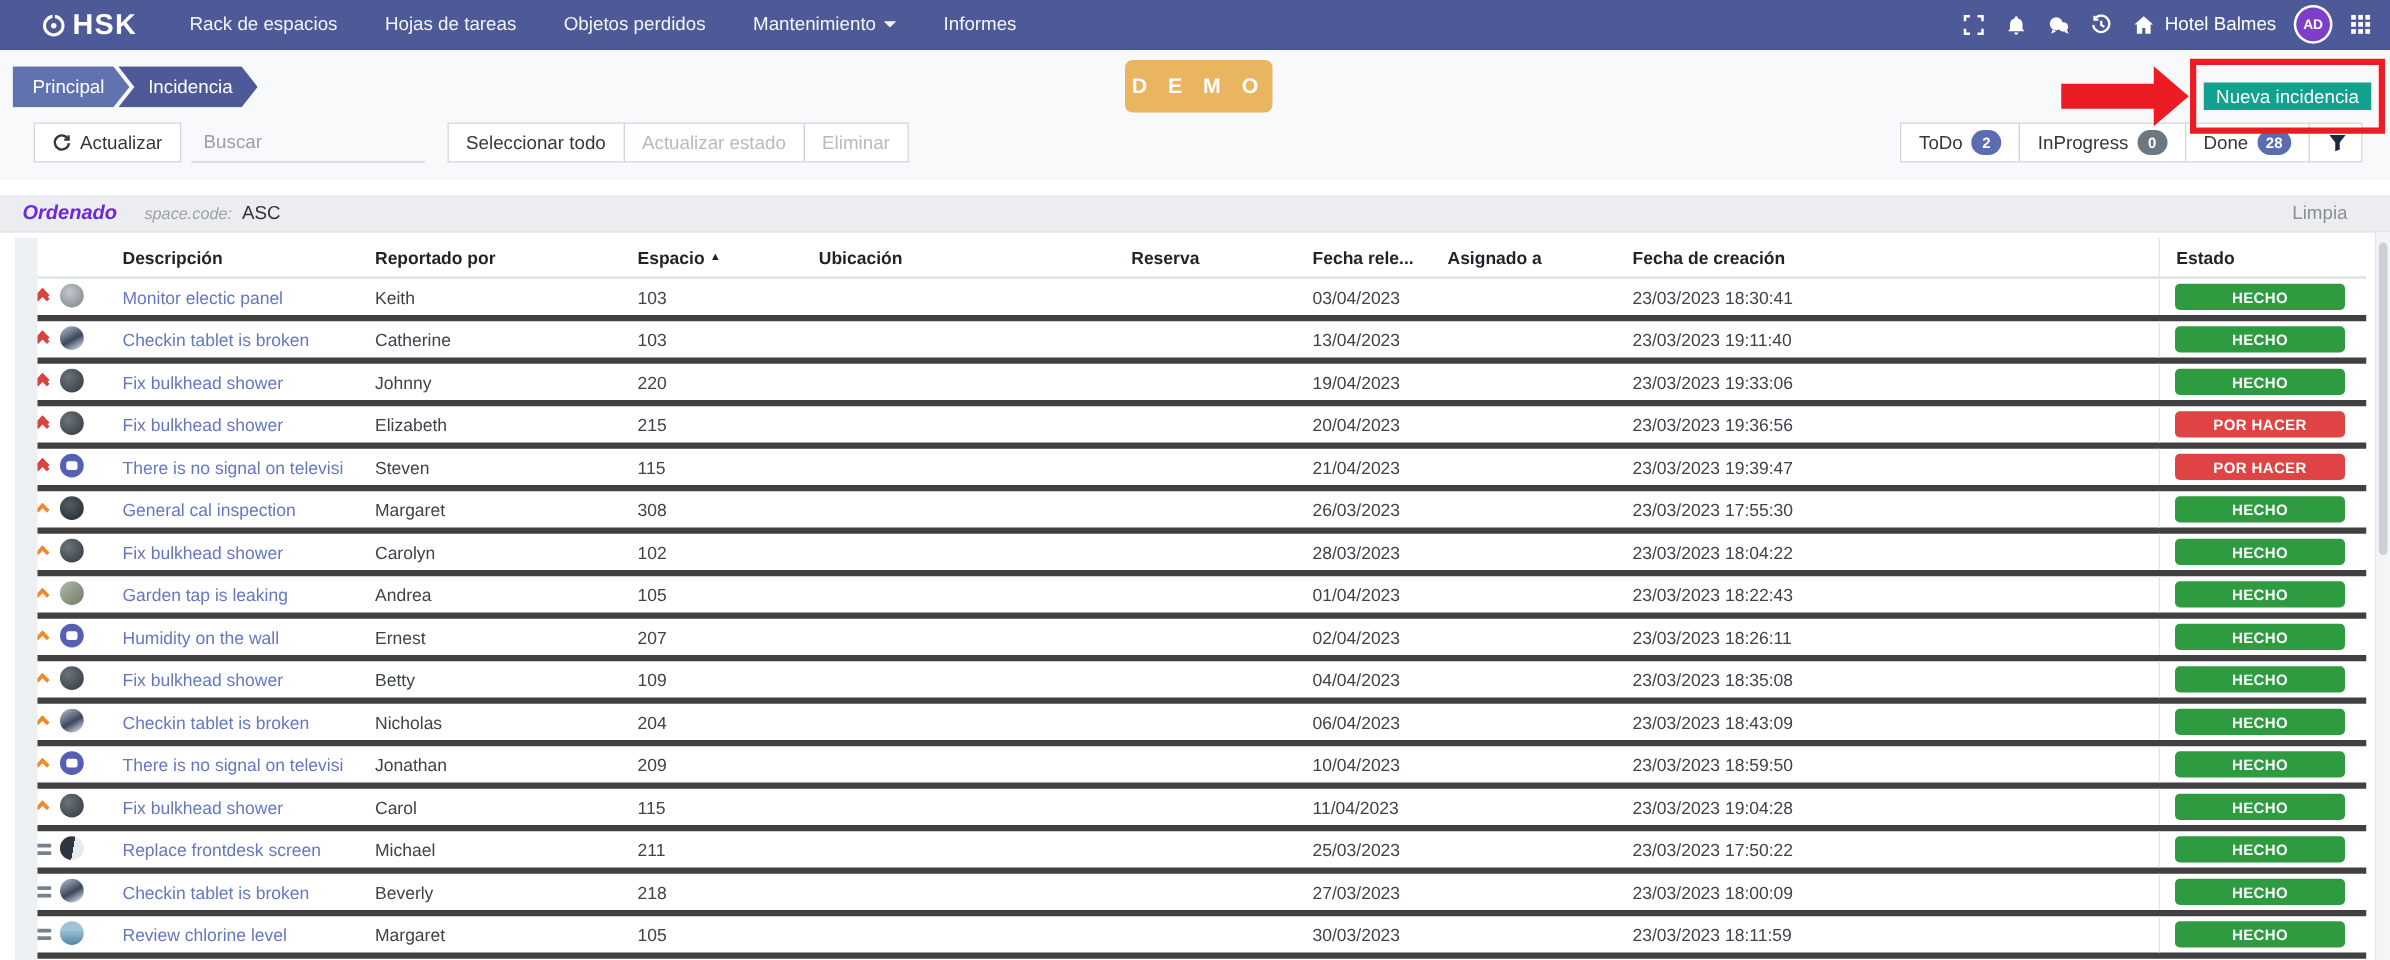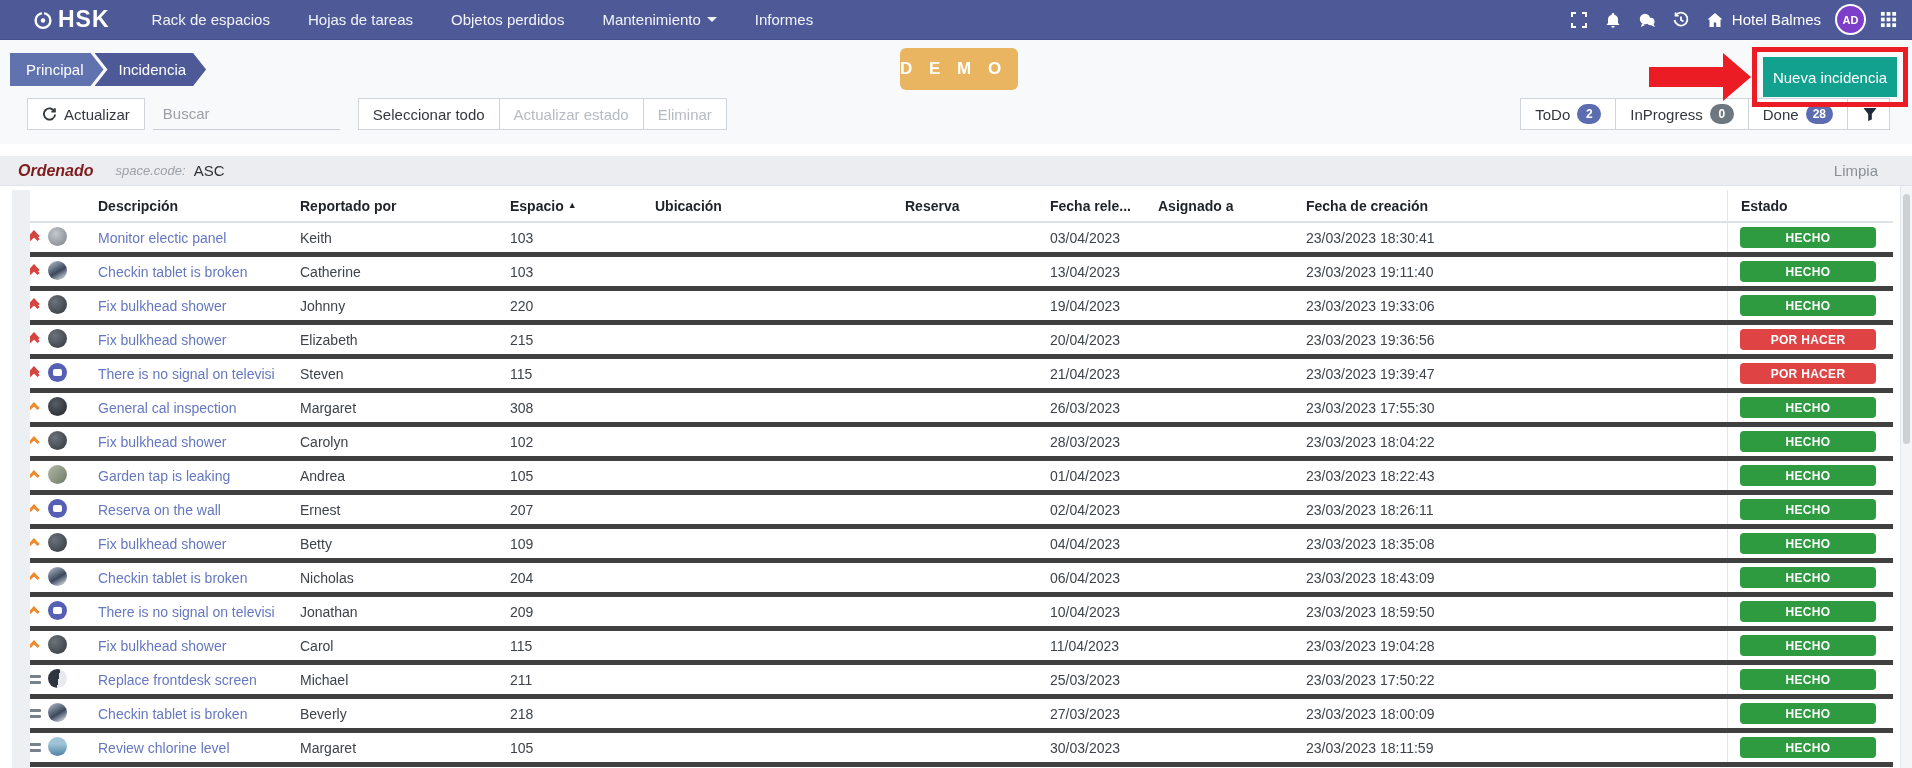--- a/index.html
+++ b/index.html
@@ -27,26 +27,26 @@
   .band { background:#f8f9fb; }
   .crumb-row { height:58px; position:relative; }
   .crumbs { position:absolute; left:10px; top:13px; display:flex; }
   .crumb { height:33px; line-height:33px; color:#fff; font-size:15px; padding:0 20px 0 16px; }
   .crumb.first { background:#6173ae;
      clip-path:polygon(0 0, calc(100% - 13px) 0, 100% 50%, calc(100% - 13px) 100%, 0 100%); }
   .crumb.second { background:#4d5a97; margin-left:-9px; padding-left:24px;
      clip-path:polygon(0 0, calc(100% - 13px) 0, 100% 50%, calc(100% - 13px) 100%, 0 100%, 13px 50%); }
   .demo { position:absolute; left:900px; top:8px; width:118px; height:42px; line-height:42px;
           background:#eab561; color:#fff; font-size:17px; font-weight:bold; letter-spacing:6px;
-          text-align:left; border-radius:6px; }
+          text-align:center; border-radius:6px; }
 
   
   .anno-box { position:absolute; left:1752px; top:7px; width:156px; height:60px;
               border:5px solid #ec1c24; display:flex; align-items:center; justify-content:center; z-index:5; }
-  .btn-new { width:134px; height:40px; background:#12a08f; color:#fff; border:none;
+  .btn-new { width:134px; height:22px; background:#12a08f; color:#fff; border:none;
              font-size:15px; font-family:"Liberation Sans", sans-serif; cursor:pointer; }
   .anno-arrow-body { position:absolute; left:1649px; top:27px; width:76px; height:20px; background:#ec1c24; z-index:5; }
   .anno-arrow-head { position:absolute; left:1723px; top:13px; width:0; height:0; z-index:5;
                      border-top:24px solid transparent; border-bottom:24px solid transparent;
                      border-left:28px solid #ec1c24; }
 
   
   .toolbar { height:46px; position:relative; display:flex; align-items:flex-start; padding-left:27px; }
   .tbtn { height:32px; background:#fff; border:1px solid #cfd5db; color:#33383e; font-size:15px;
           padding:0 14px; display:inline-flex; align-items:center; gap:7px; cursor:pointer;
@@ -62,21 +62,21 @@
   .tool-right { position:absolute; right:22px; top:0; display:flex; align-items:flex-start; }
   .pill { min-width:24px; height:20px; padding:0 7px; border-radius:10px; color:#fff; font-size:12px;
           font-weight:bold; display:inline-flex; align-items:center; justify-content:center; }
   .pill.blue { background:#5b6cb0; }
   .pill.gray { background:#6d7780; }
   .filter-btn { margin-left:23px; width:43px; }
 
   
   .sort-bar { margin-top:12px; height:30px; background:#ebedf1; border-bottom:1px solid #dfe2e6;
               display:flex; align-items:center; padding:0 34px 0 18px; }
-  .sort-label { font-size:16px; font-weight:bold; font-style:italic; color:#7f1d1d; }
+  .sort-label { font-size:16px; font-weight:bold; font-style:italic; color:#6d28d9; }
   .sort-field { font-size:13px; font-style:italic; color:#9ba1a8; margin-left:22px; }
   .sort-dir { font-size:15px; color:#2f3337; margin-left:8px; }
   .sort-clear { margin-left:auto; font-size:15px; color:#8a9097; cursor:pointer; }
 
   
   .table-area { position:relative; margin-top:4px; }
   .gutter { position:absolute; left:12px; top:0; bottom:-520px; width:18px; background:#edf0f3; }
   .tcard { margin:0 19px 0 12px; background:#fff; }
   .trow { display:grid; padding-left:8px;
           grid-template-columns:28px 40px 212px 210px 145px 250px 145px 108px 148px 421px 1fr;
@@ -444,21 +444,21 @@
     <div class="c-est">
             <span class="badge st-done">HECHO</span>
           </div>
   </div>
 
   <div class="trow drow">
     <div class="prio prio-medium">
             <i class="ch a"></i>
           </div>
     <div><span class="photo ph-tv"></span></div>
-    <div class="c-desc cell"><a href="#">Reserva on the wall</a></div>
+    <div class="c-desc cell"><a href="#">Humidity on the wall</a></div>
     <div class="c-rep cell">Ernest</div>
     <div class="c-spc cell">207</div>
     <div class="c-ubi cell"></div>
     <div class="c-res cell"></div>
     <div class="c-frel cell">02/04/2023</div>
     <div class="c-asig cell"></div>
     <div class="c-fcre cell">23/03/2023 18:26:11</div>
     <div class="c-est">
             <span class="badge st-done">HECHO</span>
           </div>

